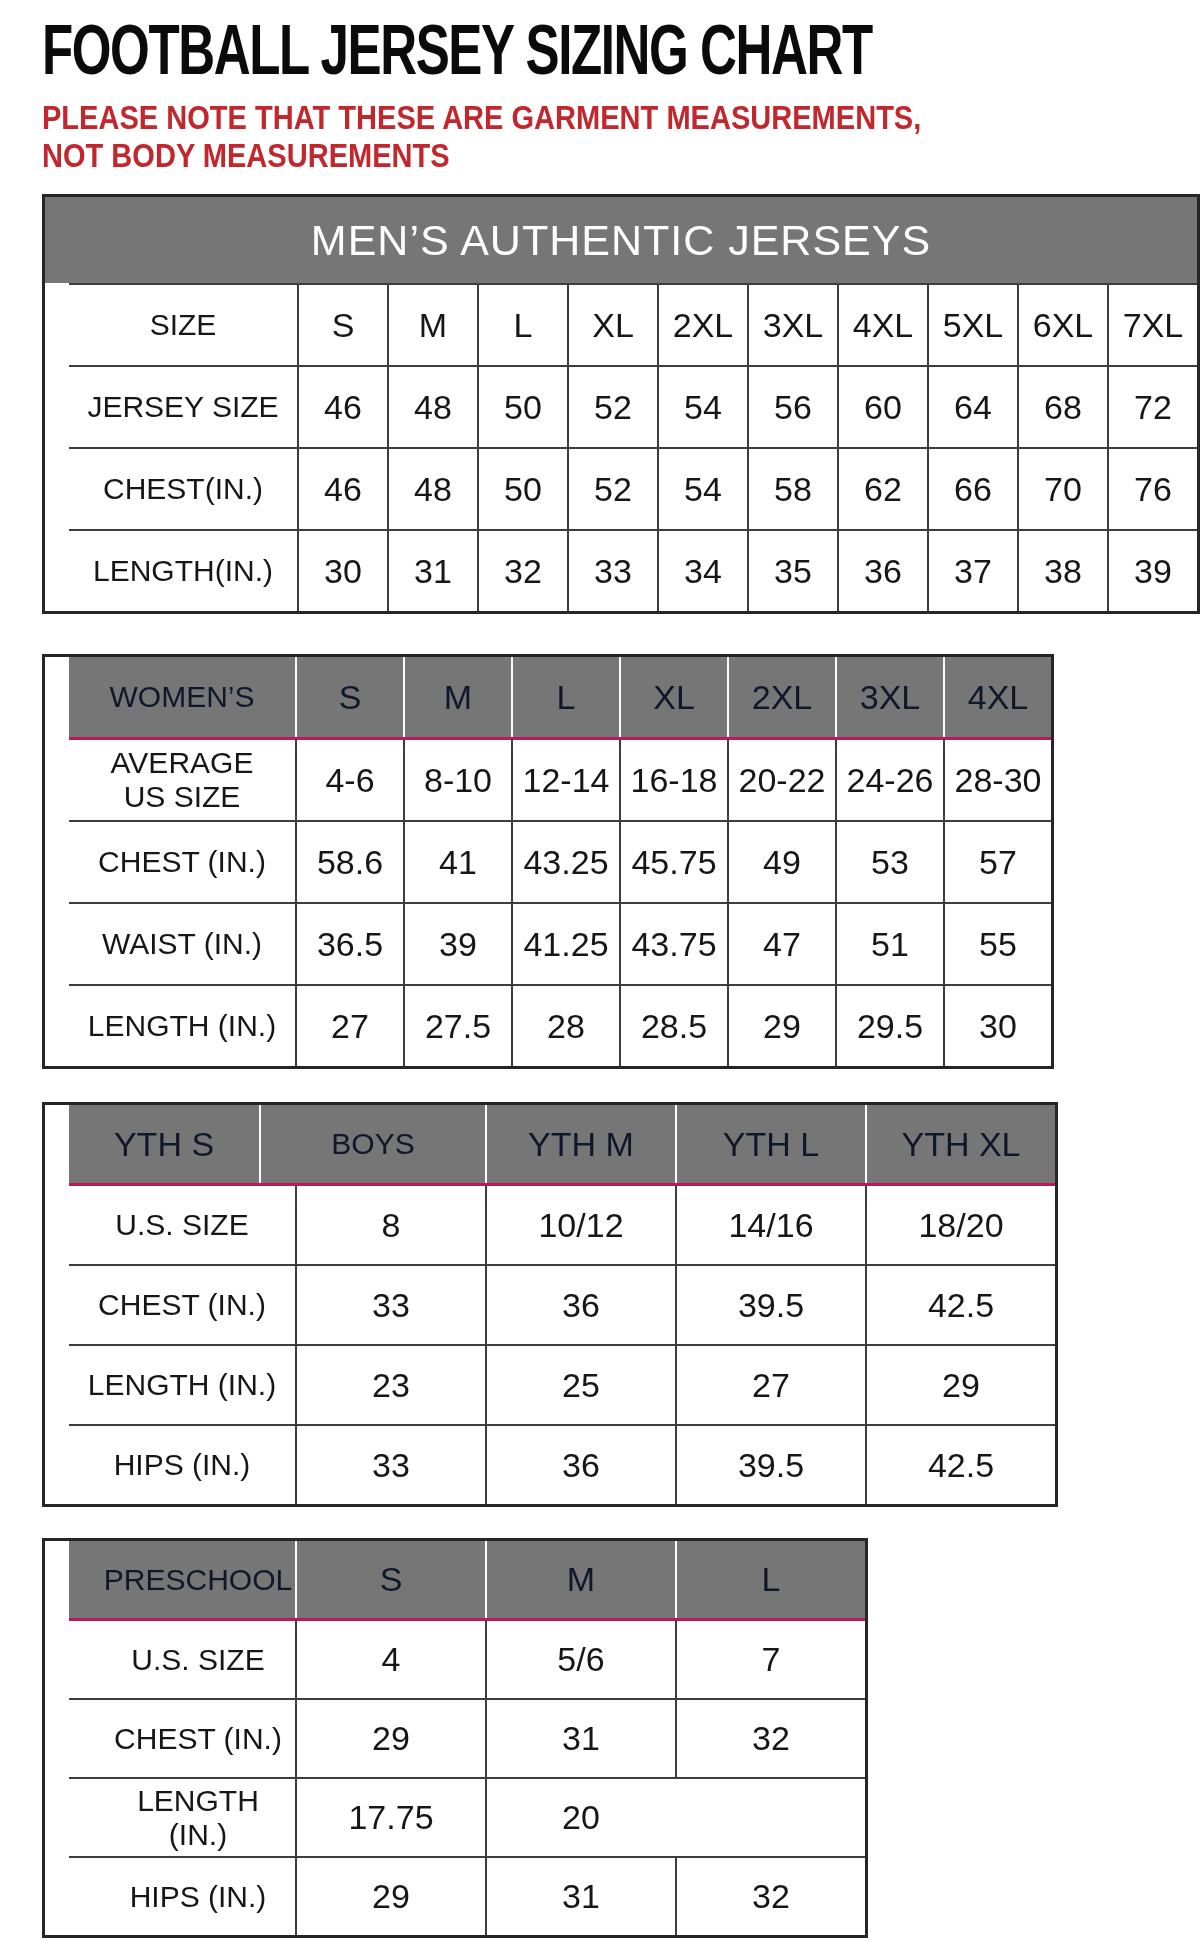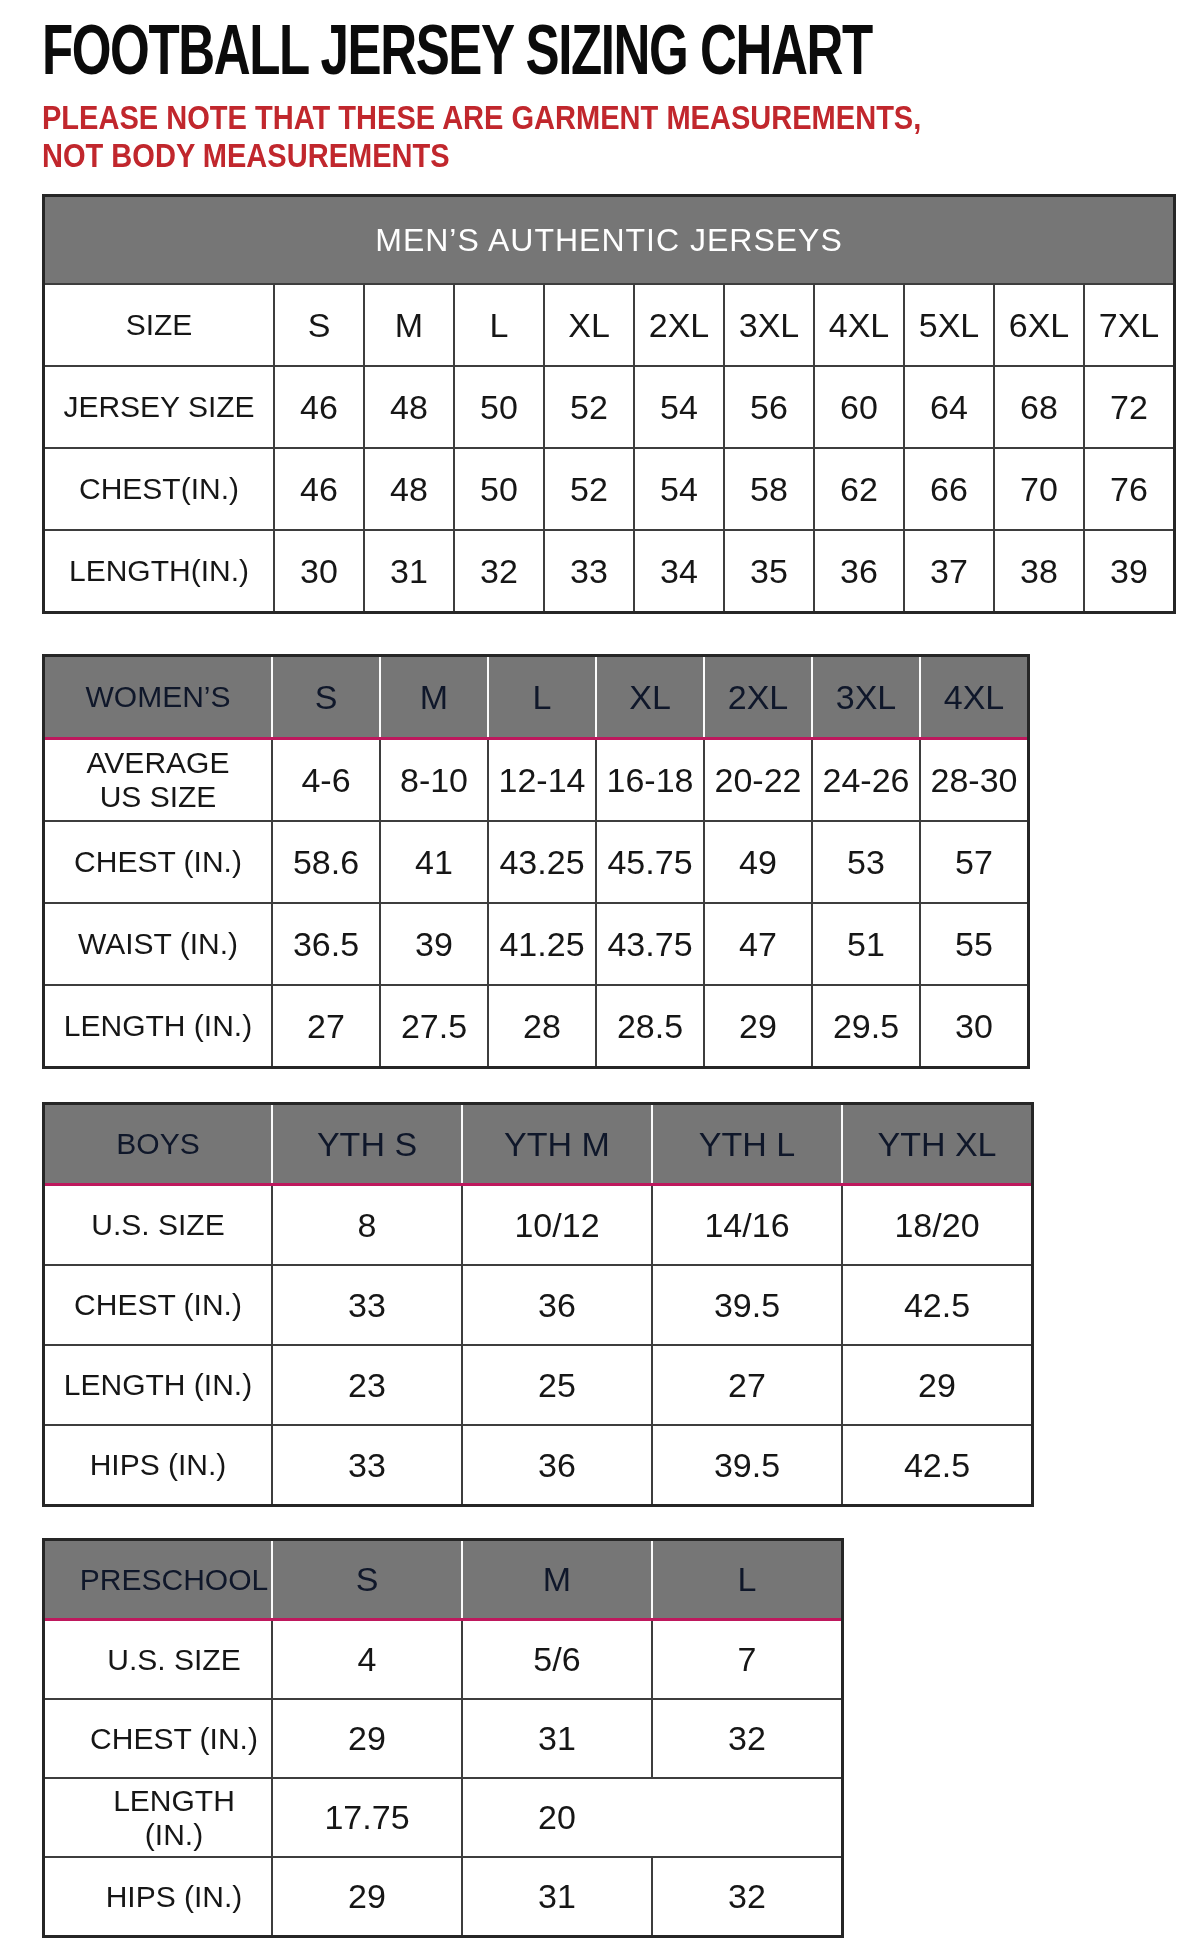--- a/index.html
+++ b/index.html
@@ -48,24 +48,24 @@
     vertical-align: top;
     background: #ffffff;
   }
   .band {
     height: 86px;
     background: var(--header-gray);
     color: #ffffff;
     display: flex;
     align-items: center;
     justify-content: center;
-    font-size: 32px;
+    font-size: 43px;
     letter-spacing: 1px;
   }
-  .trow { display: flex; }
+  .trow { display: flex; margin-left: 24px; }
   .band + .trow, .trow + .trow { border-top: 2px solid var(--border-dark); }
   .trow--header + .trow { border-top: 3px solid #be185d; }
   .tcell {
     box-sizing: border-box;
     display: flex;
     align-items: center;
     justify-content: center;
     text-align: center;
     font-size: 34px;
     line-height: 1.12;
@@ -200,22 +200,22 @@
           <div class="tcell">28</div>
           <div class="tcell">28.5</div>
           <div class="tcell">29</div>
           <div class="tcell">29.5</div>
           <div class="tcell">30</div>
         </div></div>
   </div>
 
   <div>
     <div class="sizing-table table--boys mt-boys"><div class="trow trow--header">
+          <div class="tcell">YTH S</div>
           <div class="tcell tcell--label">BOYS</div>
-          <div class="tcell">YTH S</div>
           <div class="tcell">YTH M</div>
           <div class="tcell">YTH L</div>
           <div class="tcell">YTH XL</div>
         </div><div class="trow">
           <div class="tcell tcell--label">U.S. SIZE</div>
           <div class="tcell">8</div>
           <div class="tcell">10/12</div>
           <div class="tcell">14/16</div>
           <div class="tcell">18/20</div>
         </div><div class="trow">

